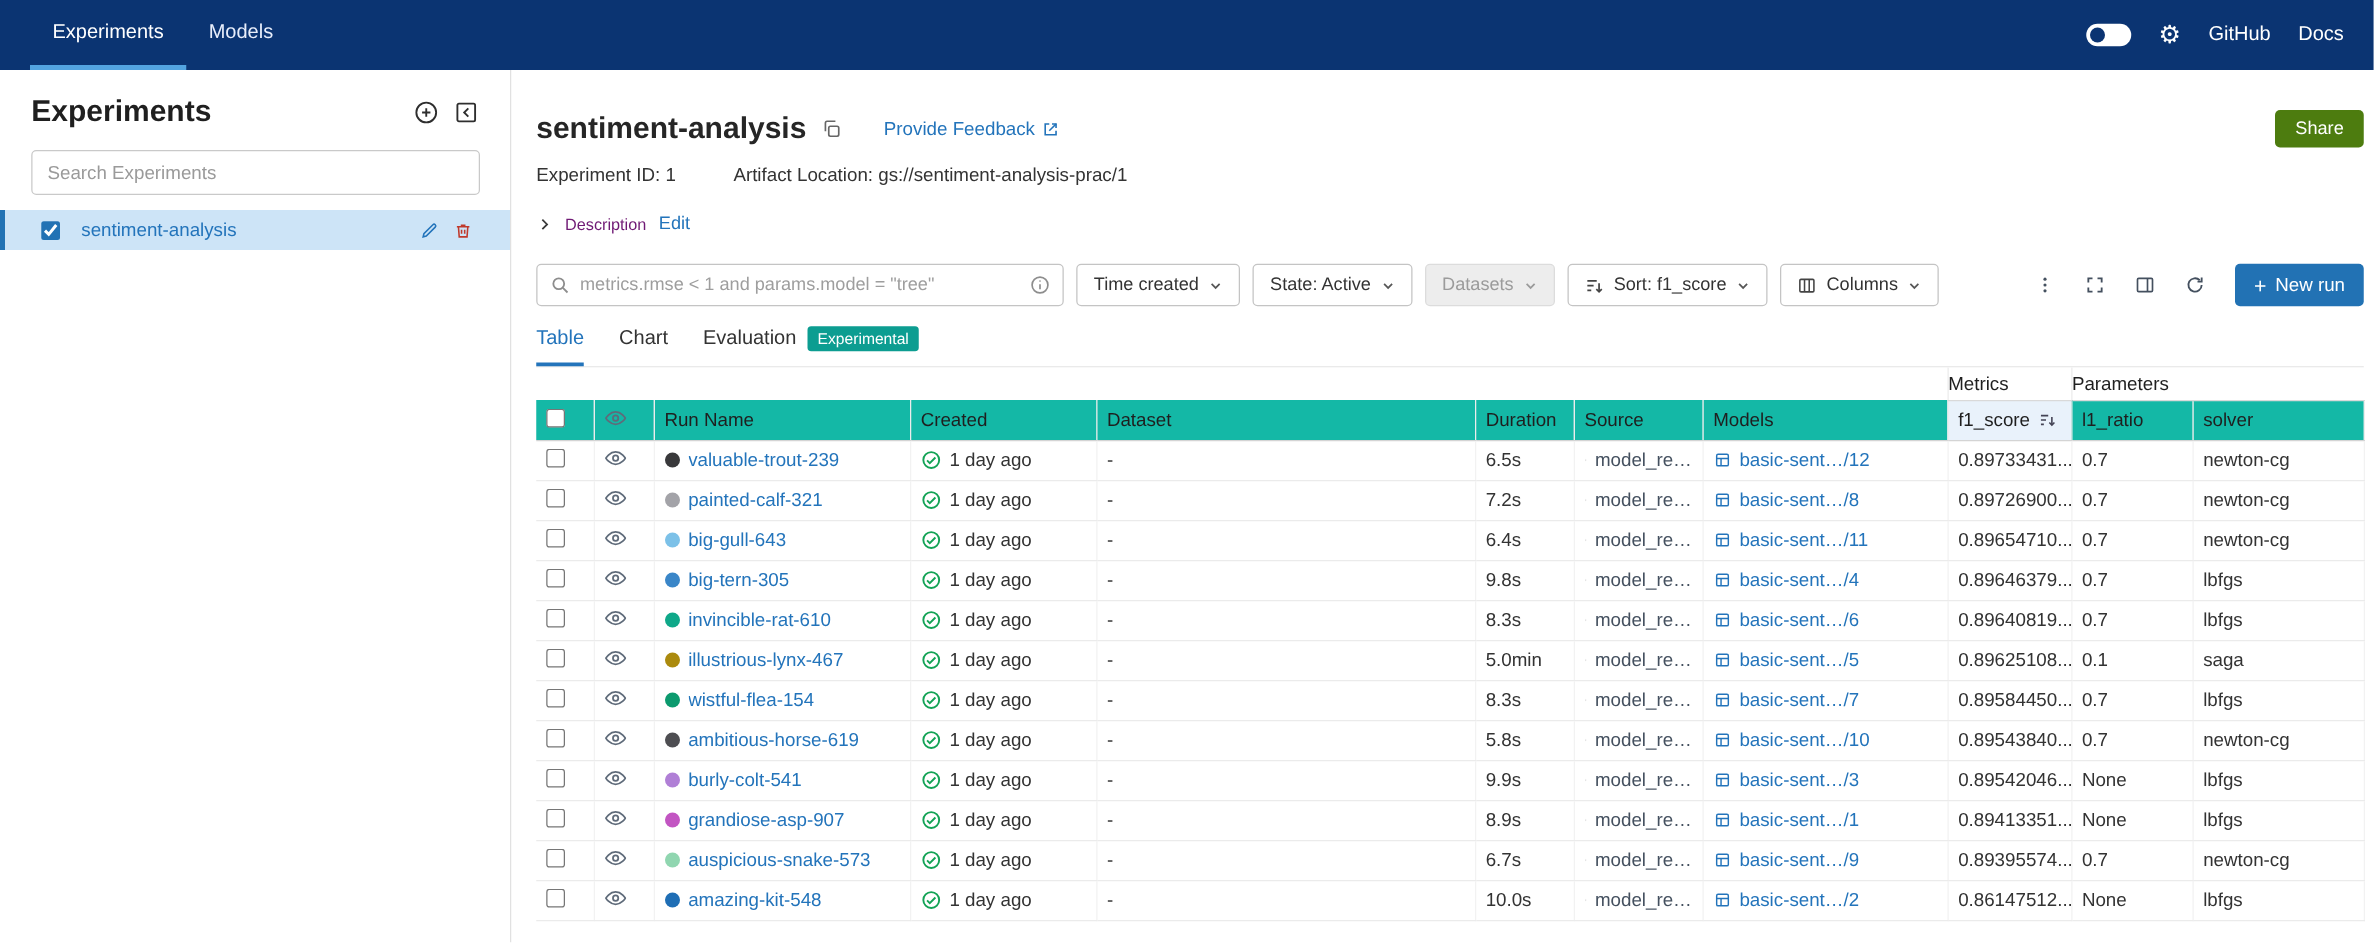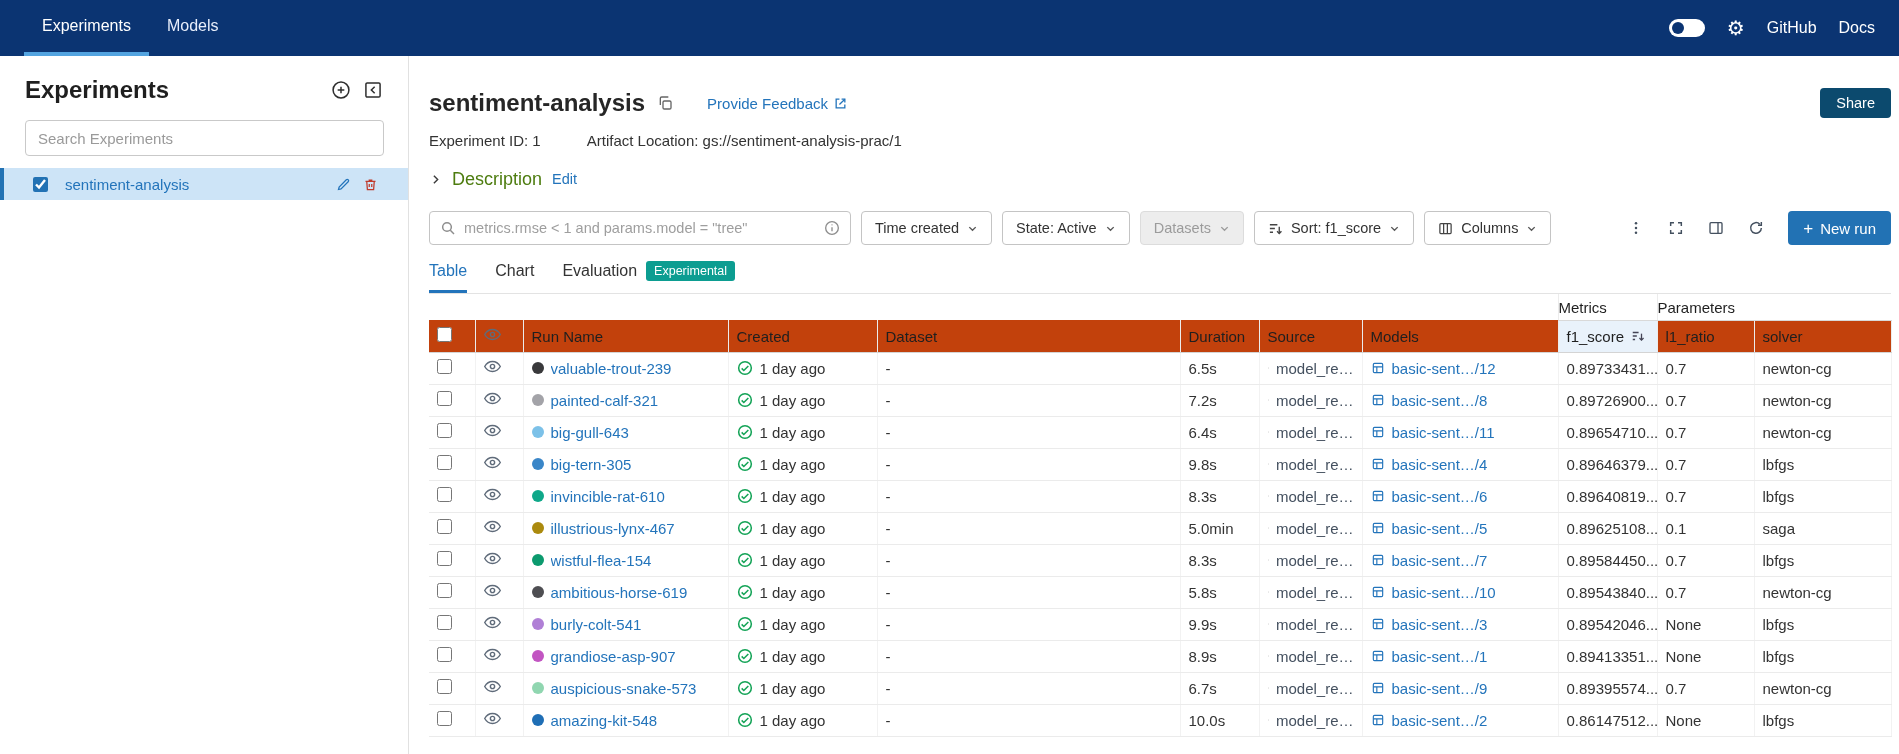--- a/index.html
+++ b/index.html
@@ -38,25 +38,25 @@
   .exp-item .cb { width:15px; height:15px; accent-color:#2272b4; flex:none; }
   .exp-item .exp-label { margin-left:17px; color:#2374bb; font-size:15px; flex:1; white-space:nowrap; overflow:hidden; text-overflow:ellipsis; }
   .exp-item .row-icon { display:inline-flex; margin-left:12px; cursor:pointer; }
 
   
   .content { flex:1; padding:32px 8px 0 20px; position:relative; min-width:0; }
   .title-row { display:flex; align-items:center; height:30px; }
   .page-title { font-size:24px; font-weight:700; color:#262626; }
   .copy-btn { display:inline-flex; margin-left:12px; cursor:pointer; }
   .feedback { margin-left:34px; display:inline-flex; align-items:center; gap:6px; color:#2374bb; font-size:15px; cursor:pointer; text-decoration:none; }
-  .share-btn { margin-left:auto; height:30px; padding:0 16px; background:#0c4a6e; border:none; border-radius:4px;
+  .share-btn { margin-left:auto; height:30px; padding:0 16px; background:#4d7c0f; border:none; border-radius:4px;
                color:#fff; font-size:14.5px; font-family:inherit; cursor:pointer; }
   .meta-row { margin-top:14px; display:flex; gap:46px; font-size:15px; color:#333; }
   .desc-row { margin-top:18px; height:24px; display:flex; align-items:center; gap:10px; }
-  .desc-label { font-size:18px; font-weight:500; color:#4d7c0f; }
+  .desc-label { font-size:13px; font-weight:500; color:#701a75; }
   .edit-link { color:#2374bb; font-size:14.5px; cursor:pointer; text-decoration:none; }
 
   
   .toolbar { margin-top:20px; display:flex; align-items:center; gap:10px; }
   .search-box { width:422px; height:34px; border:1px solid #c4c4c4; border-radius:4px; display:flex; align-items:center;
                 padding:0 10px; gap:8px; background:#fff; }
   .search-box input { flex:1; border:none; outline:none; font-size:14.5px; font-family:inherit; color:#333; min-width:0; }
   .search-box input::placeholder { color:#9e9e9e; }
   .tb-btn { height:34px; padding:0 13px; border:1px solid #c4c4c4; border-radius:4px; background:#fff;
             display:inline-flex; align-items:center; gap:8px; font-size:14.5px; color:#333; cursor:pointer; white-space:nowrap; font-family:inherit; }
@@ -76,21 +76,21 @@
 
   
   .runs-table { border-collapse:collapse; table-layout:fixed; width:1462px; font-size:15px; }
   .runs-table col.c-cb{width:46px} .runs-table col.c-eye{width:48px} .runs-table col.c-run{width:205px}
   .runs-table col.c-created{width:149px} .runs-table col.c-dataset{width:303px} .runs-table col.c-duration{width:79px}
   .runs-table col.c-source{width:103px} .runs-table col.c-models{width:196px} .runs-table col.c-f1{width:99px}
   .runs-table col.c-l1{width:97px} .runs-table col.c-solver{width:137px}
   .group-row th { height:26px; font-weight:400; text-align:left; padding:0 0; color:#1f1f1f; background:#fff; }
   .group-row th.gh { border-bottom:1px solid #d9d9d9; border-left:1px solid #ececec; }
   .head-row th { height:32px; font-weight:500; text-align:left; padding:0 8px; color:#1f1f1f;
-                 border-bottom:1px solid #d4d4d4; border-right:1px solid #ececec; background:#c2410c; }
+                 border-bottom:1px solid #d4d4d4; border-right:1px solid #ececec; background:#14b8a6; }
   .head-row th.f1-col { background:#e9f2fb; }
   .runs-table td { height:32px; padding:0 8px; border-bottom:1px solid #ebebeb; border-right:1px solid #f2f2f2;
                    color:#333; white-space:nowrap; overflow:hidden; }
   .cellflex { display:flex; align-items:center; gap:7px; min-width:0; }
   .cb { width:15px; height:15px; accent-color:#2272b4; cursor:pointer; }
   .dot { width:12px; height:12px; border-radius:50%; flex:none; }
   .link { color:#2374bb; text-decoration:none; cursor:pointer; white-space:nowrap; overflow:hidden; }
   .muted { color:#44505f; }
   .th-flex { display:flex; align-items:center; gap:7px; }
 </style>

